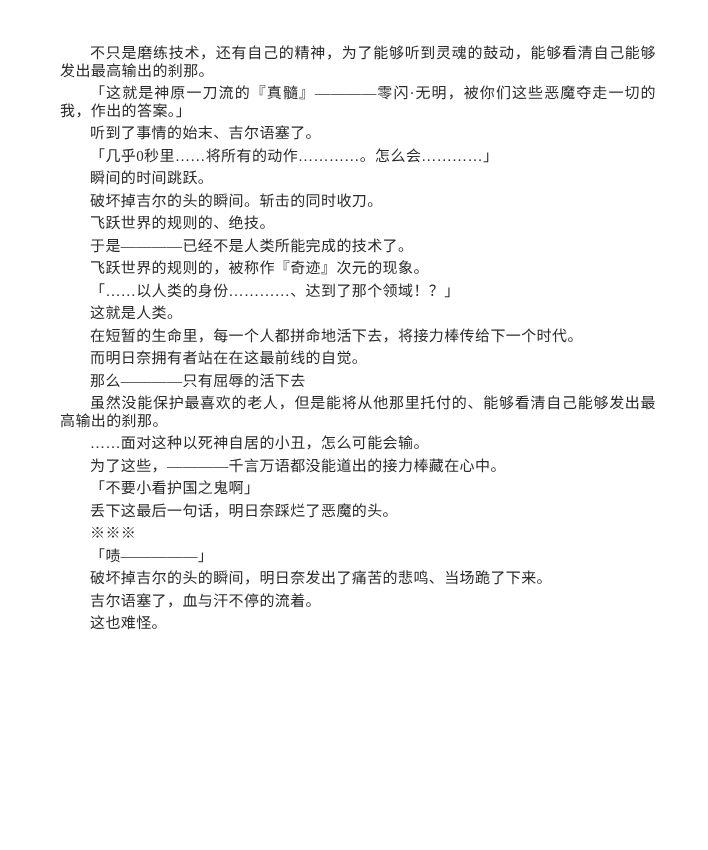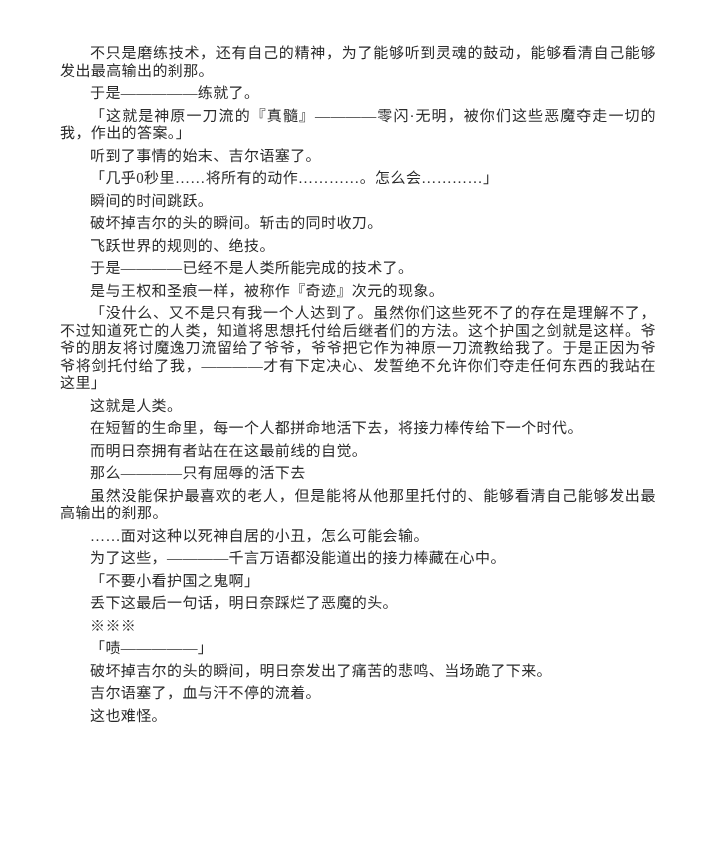--- a/index.html
+++ b/index.html
@@ -31,30 +31,29 @@
     letter-spacing: 0.4px;
     word-break: break-all;
   }
 </style>
 </head>
 <body>
 
 <div class="page">
   <div id="text-body">
       <p>不只是磨练技术，还有自己的精神，为了能够听到灵魂的鼓动，能够看清自己能够发出最高输出的刹那。</p>
-      <p>于是—————练就了。</p>
       <p>「这就是神原一刀流的『真髓』————零闪·无明，被你们这些恶魔夺走一切的我，作出的答案。」</p>
       <p>听到了事情的始末、吉尔语塞了。</p>
       <p>「几乎0秒里……将所有的动作…………。怎么会…………」</p>
       <p>瞬间的时间跳跃。</p>
       <p>破坏掉吉尔的头的瞬间。斩击的同时收刀。</p>
       <p>飞跃世界的规则的、绝技。</p>
       <p>于是————已经不是人类所能完成的技术了。</p>
-      <p>是与王权和圣痕一样，被称作『奇迹』次元的现象。</p>
-      <p>「没什么、又不是只有我一个人达到了。虽然你们这些死不了的存在是理解不了，不过知道死亡的人类，知道将思想托付给后继者们的方法。这个护国之剑就是这样。爷爷的朋友将讨魔逸刀流留给了爷爷，爷爷把它作为神原一刀流教给我了。于是正因为爷爷将剑托付给了我，————才有下定决心、发誓绝不允许你们夺走任何东西的我站在这里」</p>
+      <p>飞跃世界的规则的，被称作『奇迹』次元的现象。</p>
+      <p>「……以人类的身份…………、达到了那个领域！？」</p>
       <p>这就是人类。</p>
       <p>在短暂的生命里，每一个人都拼命地活下去，将接力棒传给下一个时代。</p>
       <p>而明日奈拥有者站在在这最前线的自觉。</p>
       <p>那么————只有屈辱的活下去</p>
       <p>虽然没能保护最喜欢的老人，但是能将从他那里托付的、能够看清自己能够发出最高输出的刹那。</p>
       <p>……面对这种以死神自居的小丑，怎么可能会输。</p>
       <p>为了这些，————千言万语都没能道出的接力棒藏在心中。</p>
       <p>「不要小看护国之鬼啊」</p>
       <p>丢下这最后一句话，明日奈踩烂了恶魔的头。</p>
       <p>※※※</p>

